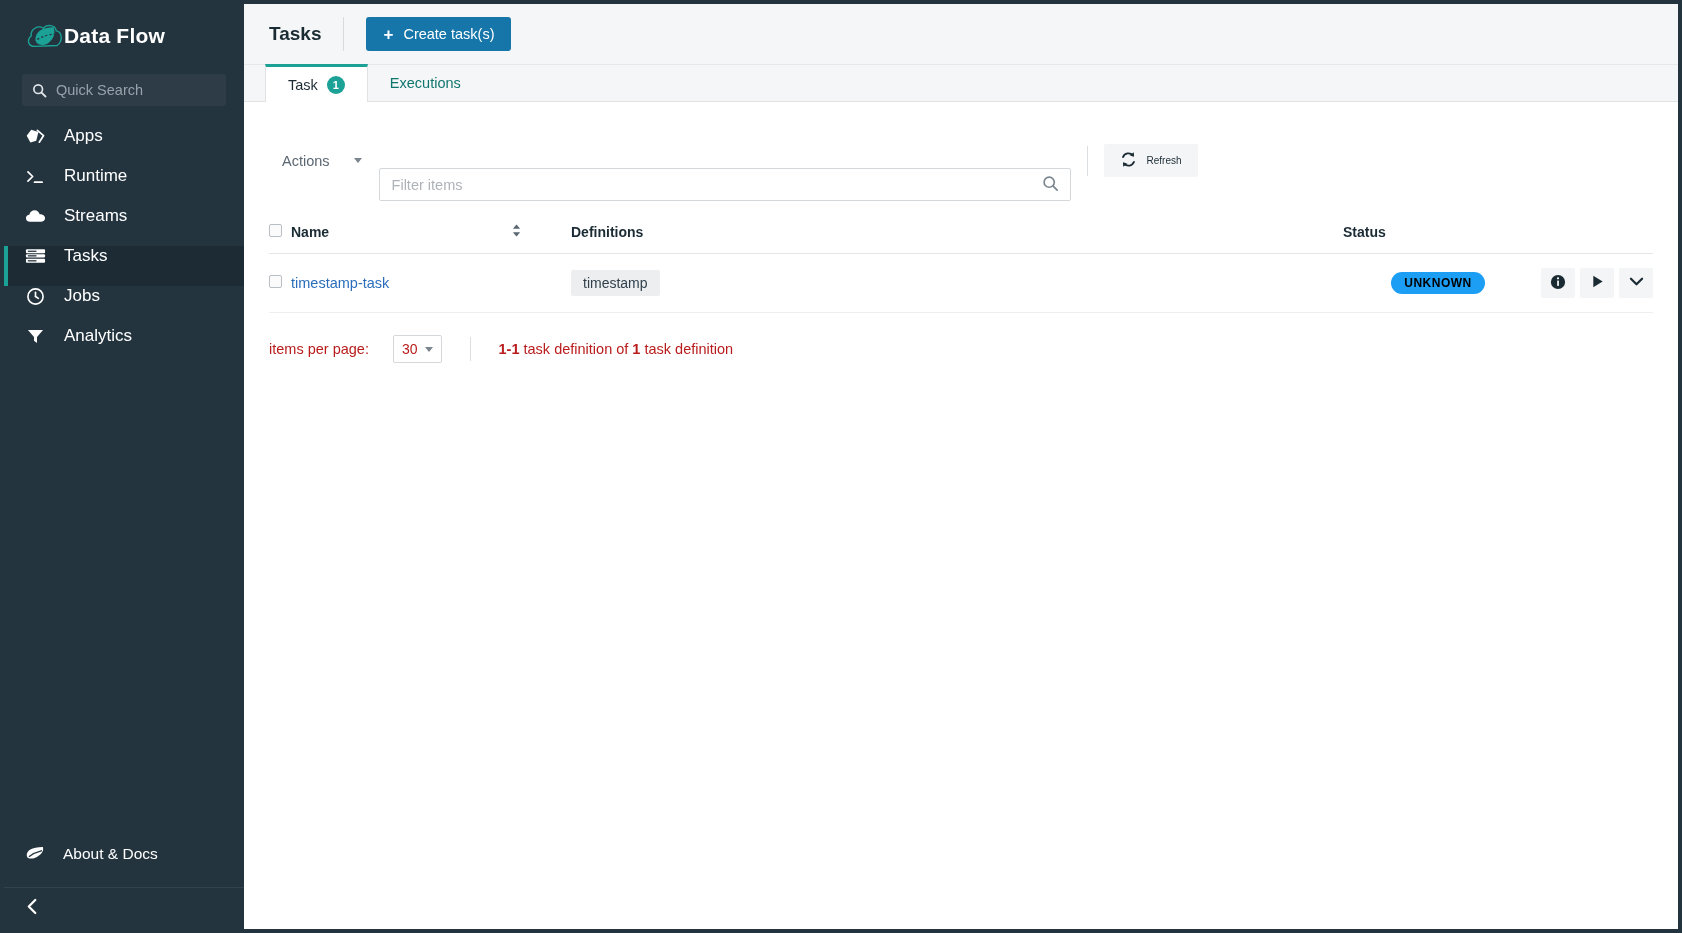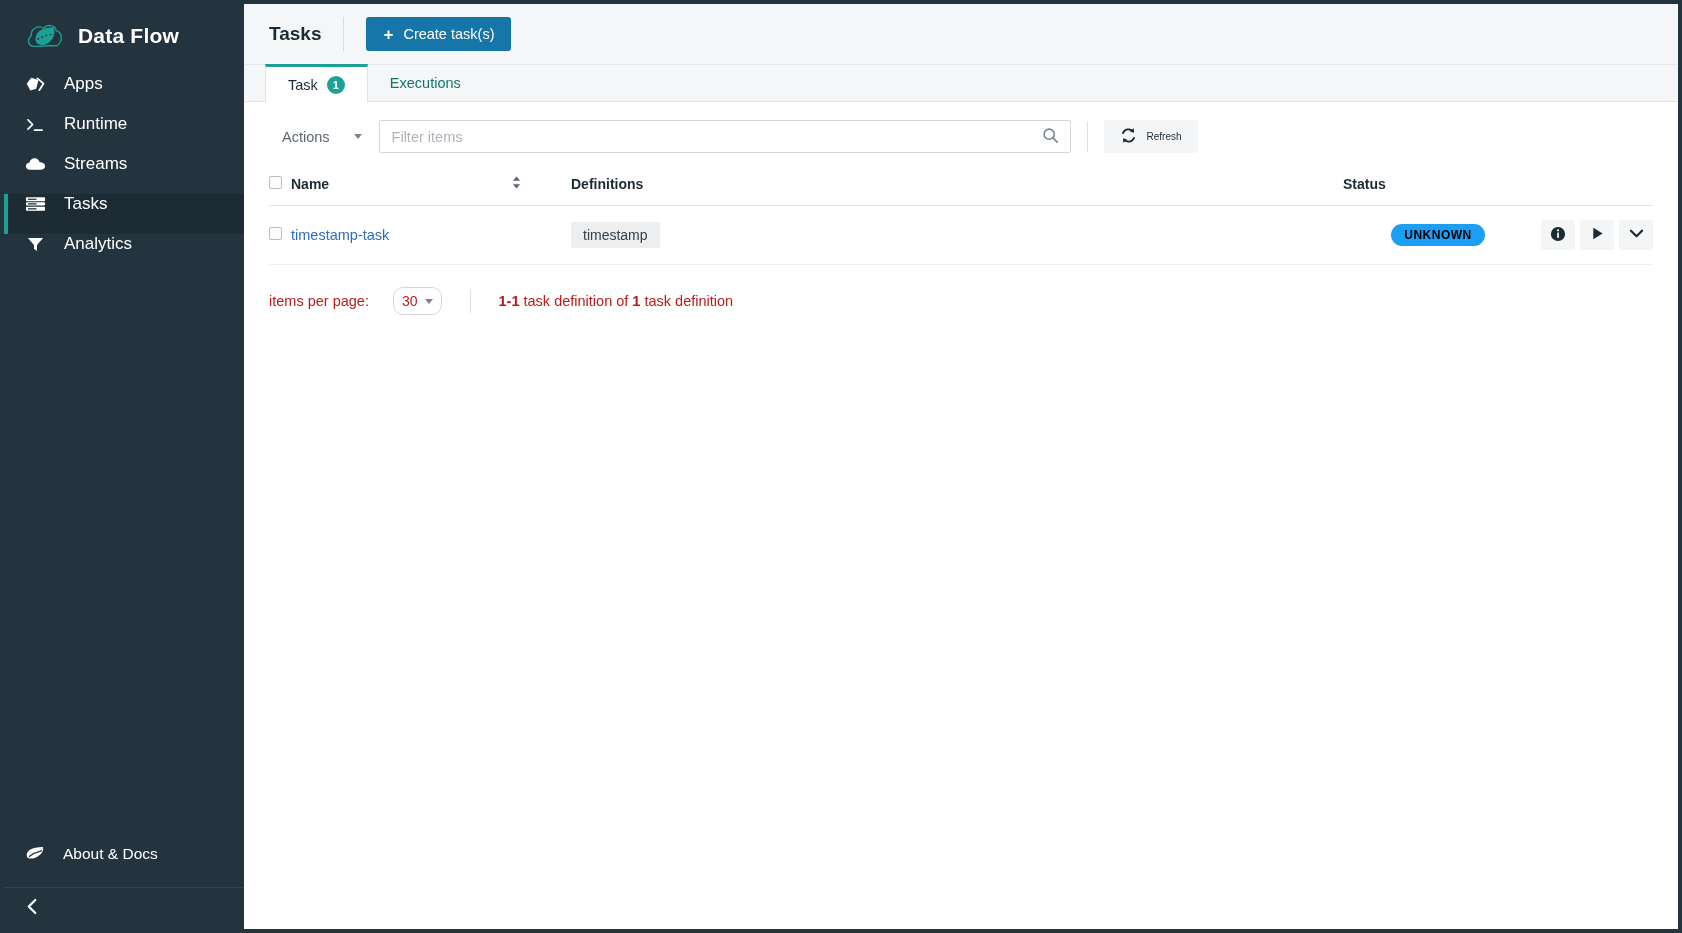--- a/index.html
+++ b/index.html
@@ -26,21 +26,20 @@
     background: #24343f;
     display: flex;
     flex-direction: column;
     position: relative;
   }
   .brand {
     height: 64px;
     display: flex;
     align-items: center;
     padding: 0 0 0 22px;
-    gap: 14px;
   }
   .brand-logo { width: 38px; height: 32px; flex: 0 0 38px; }
   .brand-title {
     color: #ffffff;
     font-size: 21px;
     font-weight: bold;
     letter-spacing: .2px;
   }
   .quick-search {
     margin: 6px 18px 14px 18px;
@@ -219,20 +218,21 @@
   .filter-wrap {
     flex: 1 1 auto;
     max-width: 692px;
     height: 33px;
     border: 1px solid #d5d8db;
     border-radius: 2px;
     display: flex;
     align-items: center;
     background: #ffffff;
     margin-left: 4px;
+    margin-top: 48px;
   }
   .filter-wrap input {
     flex: 1 1 auto;
     border: none;
     outline: none;
     height: 31px;
     padding: 0 12px;
     font-size: 14.5px;
     font-family: inherit;
     color: #3c4a55;
@@ -334,21 +334,21 @@
     display: flex;
     align-items: center;
     gap: 10px;
     padding: 22px 0 0 0;
     font-size: 14.5px;
     color: #b91c1c;
   }
   .ipp-label { margin-right: 14px; }
   .ipp-select {
     border: 1px solid #d5d8db;
-    border-radius: 10px;
+    border-radius: 2px;
     height: 28px;
     min-width: 43px;
     display: flex;
     align-items: center;
     justify-content: center;
     gap: 7px;
     font-size: 14px;
     cursor: pointer;
     background: #ffffff;
     padding: 4px 8px;
@@ -367,20 +367,29 @@
       <span class="brand-logo">
         <svg viewBox="0 0 44 36" width="38" height="32">
           <path d="M10 30 C2 30 1 22 6 18 C5 10 14 5 20 9 C24 4 34 5 35 12 C42 13 43 24 36 29 Z" fill="none" stroke="#1ba195" stroke-width="1.6"></path>
           <path d="M32 8 C18 8 10 14 11 23 C12 29 20 30 26 26 C33 21 34 14 32 8 Z" fill="#1ba195"></path>
           <path d="M13 22 C20 18 27 16 33 16" stroke="#24343f" stroke-width="1.4" fill="none" stroke-dasharray="2.5 2.5"></path>
         </svg>
       </span>
       <span class="brand-title">Data Flow</span>
     </div>
 
+    <div class="quick-search">
+      <span class="qs-icon">
+        <svg viewBox="0 0 16 16" width="15" height="15">
+          <circle cx="6.6" cy="6.6" r="4.6" fill="none" stroke="#e2e6e9" stroke-width="1.8"></circle>
+          <line x1="10.2" y1="10.2" x2="14.4" y2="14.4" stroke="#e2e6e9" stroke-width="1.9" stroke-linecap="round"></line>
+        </svg>
+      </span>
+      <span class="qs-text">Quick Search</span>
+    </div>
 
     <div class="nav">
 
       <div class="nav-item">
         <span class="nav-icon">
           <svg viewBox="0 0 22 20" width="21" height="19">
             <path d="M2 7 L8.5 2.5 L15 7 L10 15 L3.5 15 Z" fill="#ffffff" transform="rotate(-18 9 9)"></path>
             <path d="M13 3.5 L19.5 9 L15 16" fill="none" stroke="#ffffff" stroke-width="1.8" stroke-linejoin="round" stroke-linecap="round"></path>
           </svg>
         </span>
@@ -413,20 +422,30 @@
             <rect x="1" y="6.2" width="20" height="3.4" rx="1" fill="#ffffff"></rect>
             <rect x="1" y="10.8" width="20" height="4.2" rx="1" fill="#ffffff"></rect>
             <rect x="3" y="2.4" width="9" height="1.3" fill="#24343f"></rect>
             <rect x="3" y="7.2" width="9" height="1.3" fill="#1d2b34"></rect>
             <rect x="3" y="12.4" width="9" height="1.3" fill="#1d2b34"></rect>
           </svg>
         </span>
         <span>Tasks</span>
       </div>
 
+      <div class="nav-item">
+        <span class="nav-icon">
+          <svg viewBox="0 0 20 20" width="19" height="19">
+            <circle cx="10" cy="10" r="8" fill="none" stroke="#ffffff" stroke-width="1.7"></circle>
+            <line x1="10" y1="10" x2="10" y2="5.5" stroke="#ffffff" stroke-width="1.7" stroke-linecap="round"></line>
+            <line x1="10" y1="10" x2="13" y2="12" stroke="#ffffff" stroke-width="1.7" stroke-linecap="round"></line>
+          </svg>
+        </span>
+        <span>Jobs</span>
+      </div>
 
       <div class="nav-item">
         <span class="nav-icon">
           <svg viewBox="0 0 20 18" width="19" height="17">
             <path d="M2 2 L18 2 L11.6 9.4 L11.6 16 L8.4 13.6 L8.4 9.4 Z" fill="#ffffff"></path>
           </svg>
         </span>
         <span>Analytics</span>
       </div>
 

